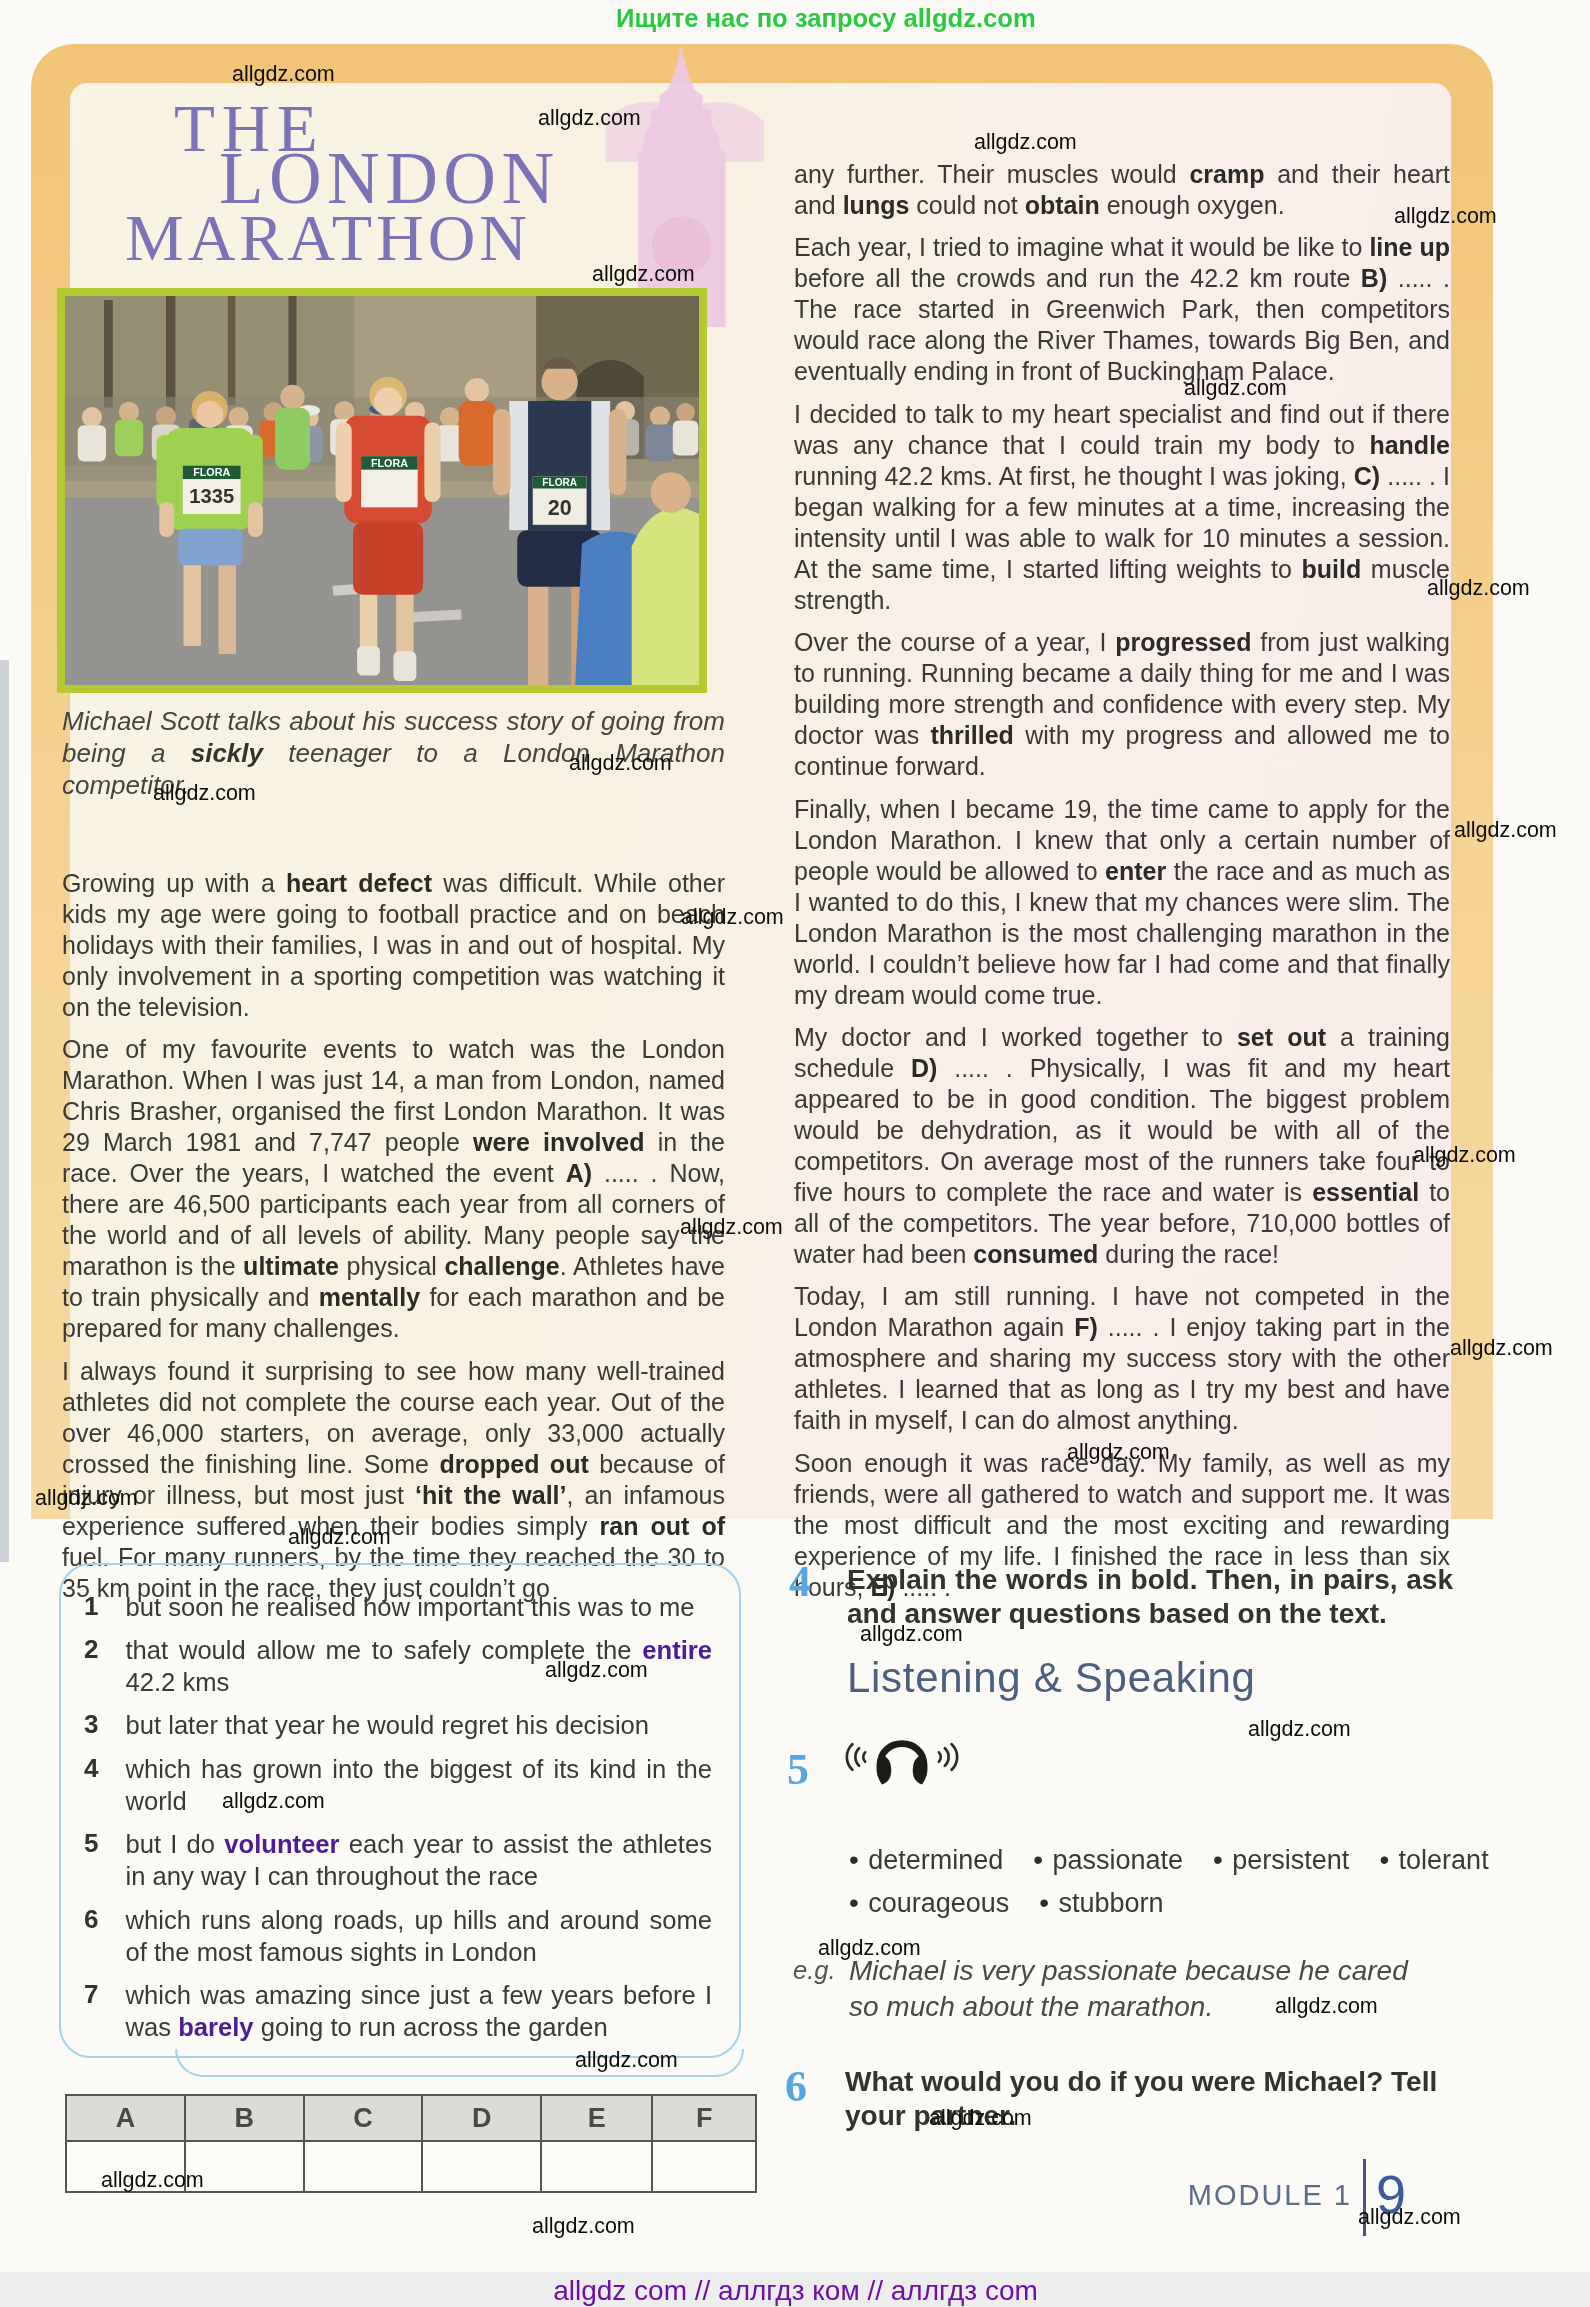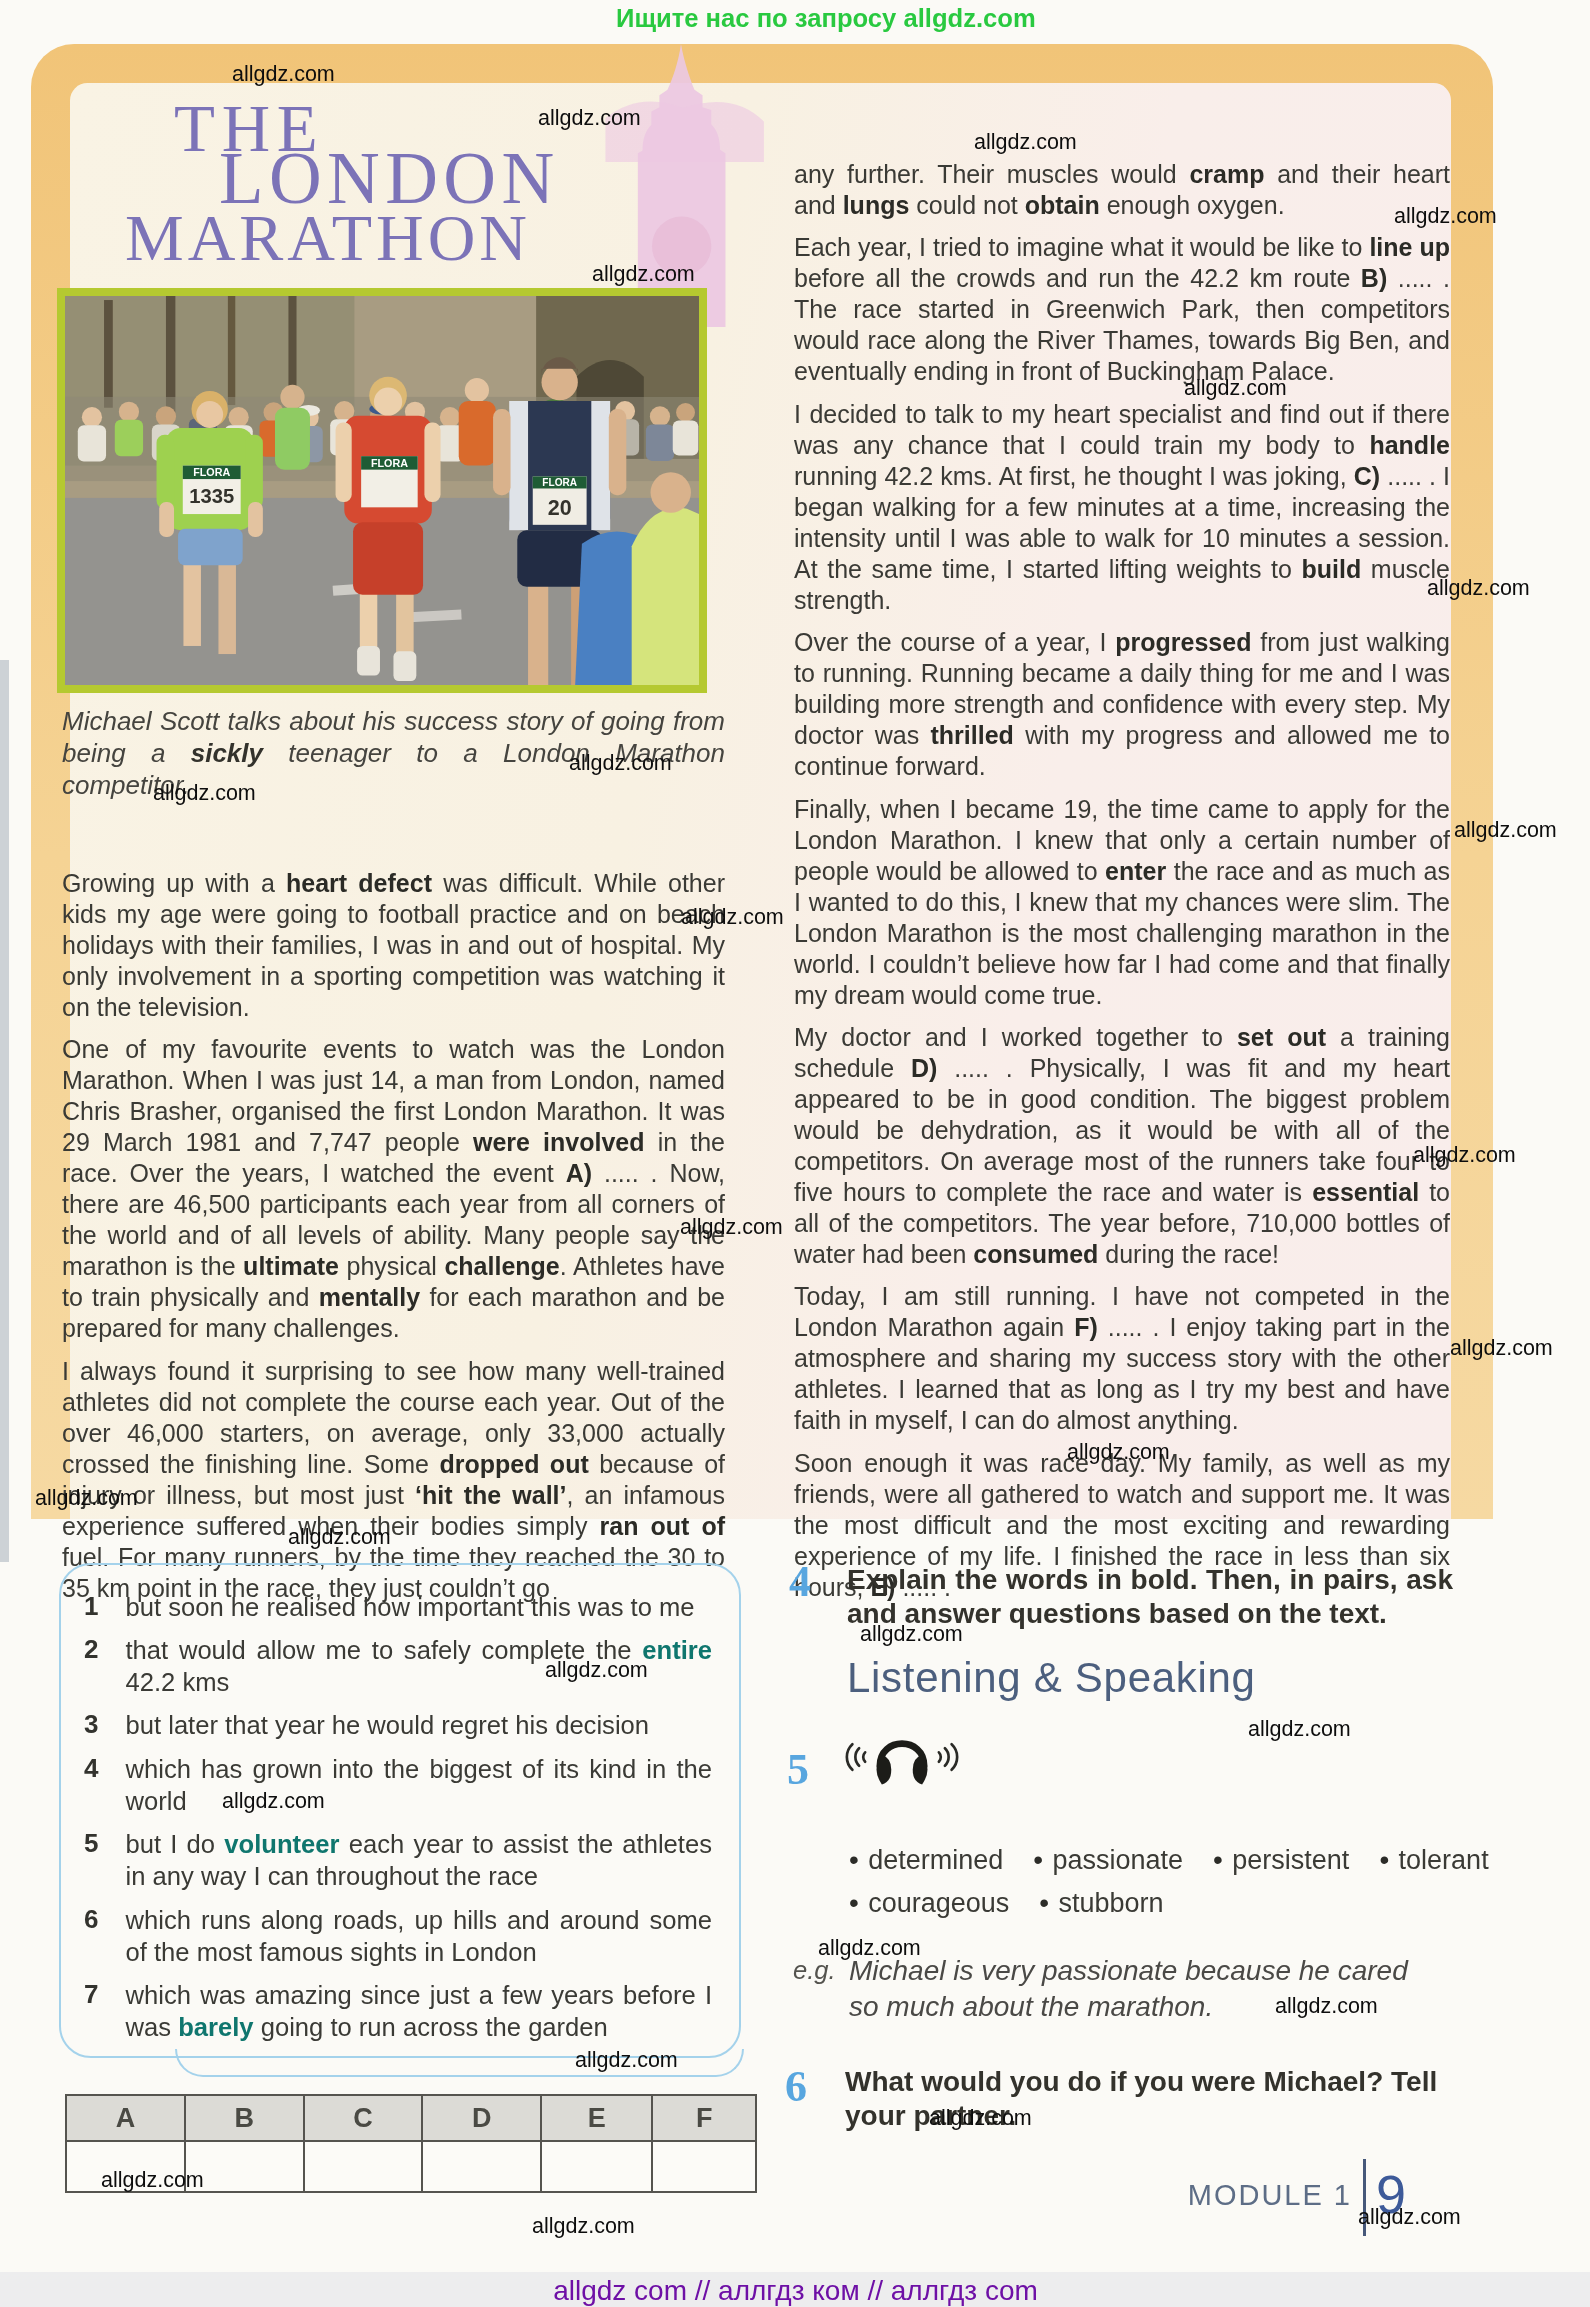--- a/index.html
+++ b/index.html
@@ -43,21 +43,21 @@
 
   .match-box{position:absolute;left:59px;top:1563px;width:682px;height:495px;
              border:2.7px solid #a4d2eb;border-radius:32px;box-sizing:border-box;
              padding:25.6px 27px 0 23px;}
   .match-echo{position:absolute;left:175px;top:2049px;width:569px;height:28px;
               border:2.7px solid #a4d2eb;border-top:none;
               border-radius:0 0 32px 32px;box-sizing:border-box;}
   .match-item{display:flex;gap:17.5px;margin-bottom:11.4px;}
   .match-num{flex:0 0 24px;font-weight:700;font-size:26px;color:#33332e;}
   .match-text{flex:1;font-size:25.6px;line-height:32px;text-align:justify;}
-  .match-text b{color:#0f766e;}
+  .match-text b{color:#4c1d95;}
 
   table.ans{position:absolute;left:65px;top:2094px;width:692px;border-collapse:collapse;}
   table.ans th,table.ans td{border:2px solid #55544f;}
   table.ans th{height:42px;background:#dcdbd6;font-size:27px;font-weight:700;color:#4a4a44;}
   table.ans td{height:47px;background:#fcfbf7;}
 
   .ex-num{position:absolute;font-family:"Liberation Serif",serif;font-weight:700;
           font-size:44px;color:#58a6df;}
   .num4{left:789px;top:1556px;}
   .num5{left:787px;top:1744px;}

